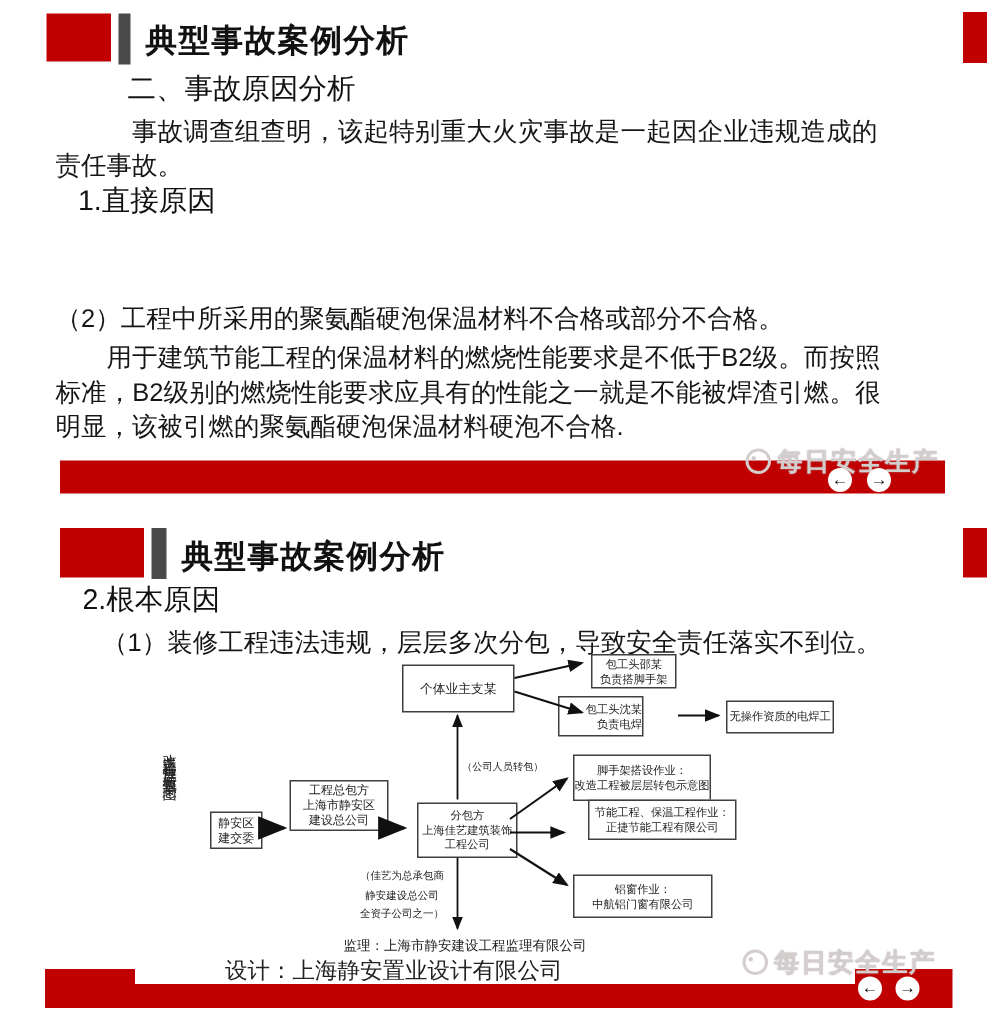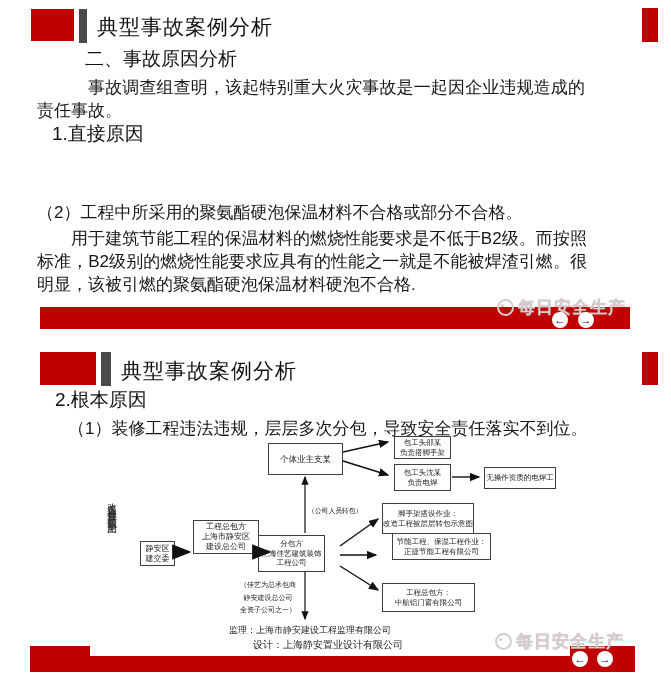--- a/index.html
+++ b/index.html
@@ -4,21 +4,21 @@
 <style>
   html,body{margin:0;padding:0;background:#ffffff;}
   .stage{
     position:relative;width:671px;height:682px;background:#fff;overflow:hidden;
     font-family:"Liberation Sans","DejaVu Sans",sans-serif;color:#141414;
   }
   .abs{position:absolute;}
   
   .blk-red{background:#c00000;}
   .blk-gray{background:#4a4a4a;}
-  .slide-title{font-size:21px;font-weight:normal;color:#111;letter-spacing:1px;white-space:nowrap;text-align:center;}
+  .slide-title{font-size:21px;font-weight:bold;color:#111;letter-spacing:1px;white-space:nowrap;text-align:center;}
   .h2{font-size:19px;color:#111;white-space:nowrap;}
   .body-txt{font-size:17px;line-height:23px;color:#161616;text-align:justify;}
   .indent3{text-indent:3em;}
   .indent2{text-indent:2em;}
   
   .bar{background:#c00000;}
   .navbtn{
     width:16px;height:16px;border-radius:50%;background:#fff;color:#0a0a0a;
     display:flex;align-items:center;justify-content:center;
     font-size:11px;font-weight:bold;line-height:1;cursor:pointer;
@@ -86,71 +86,71 @@
 
     <div class="dbox" style="left:268px;top:103px;width:73px;height:30px;font-size:8.5px;">
       <span>个体业主支某</span>
     </div>
 
     <div class="dbox" style="left:394px;top:96px;width:55px;height:21px;font-size:7.5px;text-align:right;">
       <span>包工头邵某</span>
       <span>负责搭脚手架</span>
     </div>
 
-    <div class="dbox" style="left:394px;top:124px;width:55px;height:25px;font-size:7.5px;">
+    <div class="dbox" style="left:372px;top:124px;width:55px;height:25px;font-size:7.5px;align-items:flex-end;">
       <span>包工头沈某</span>
       <span>负责电焊</span>
     </div>
 
     <div class="dbox" style="left:484px;top:127px;width:70px;height:20px;font-size:7.5px;">
       <span>无操作资质的电焊工</span>
     </div>
 
     <div class="dbox" style="left:140px;top:201px;width:33px;height:23px;font-size:8px;">
       <span>静安区</span>
       <span>建交委</span>
     </div>
 
     <div class="dbox" style="left:193px;top:180px;width:64px;height:32px;font-size:8px;">
       <span>工程总包方</span>
       <span>上海市静安区</span>
       <span>建设总公司</span>
     </div>
 
-    <div class="dbox" style="left:258px;top:195px;width:65px;height:35px;font-size:7.5px;">
+    <div class="dbox" style="left:278px;top:195px;width:65px;height:35px;font-size:7.5px;">
       <span>分包方</span>
       <span>上海佳艺建筑装饰</span>
       <span>工程公司</span>
     </div>
 
     <div class="dbox" style="left:382px;top:163px;width:90px;height:29px;font-size:7.5px;">
       <span>脚手架搭设作业：</span>
       <span>改造工程被层层转包示意图</span>
     </div>
 
     <div class="dbox" style="left:380px;top:193px;width:97px;height:25px;font-size:7.5px;margin-left:12px;">
       <span>节能工程、保温工程作业：</span>
       <span>正捷节能工程有限公司</span>
     </div>
 
     <div class="dbox" style="left:382px;top:243px;width:91px;height:27px;font-size:7.5px;">
-      <span>工程总包方：</span>
+      <span>铝窗作业：</span>
       <span>中航铝门窗有限公司</span>
     </div>
 
     <div class="dlabel" style="left:308px;top:166px;font-size:6.8px;">（公司人员转包）</div>
 
     <div class="dlabel" style="left:236px;top:239px;width:64px;text-align:center;font-size:7px;line-height:12.5px;white-space:normal;">
       <div>（佳艺为总承包商</div>
       <div>静安建设总公司</div>
       <div>全资子公司之一）</div>
     </div>
 
     <div class="dlabel" style="left:150px;top:284px;width:320px;text-align:center;font-size:9px;">监理：上海市静安建设工程监理有限公司</div>
-    <div class="dlabel" style="left:168px;top:298px;width:320px;text-align:center;font-size:10px;">设计：上海静安置业设计有限公司</div>
+    <div class="dlabel" style="left:150px;top:298px;width:320px;text-align:left;font-size:15px;">设计：上海静安置业设计有限公司</div>
 
     <svg class="arrows" width="671" height="342" viewBox="0 0 671 342">
       <defs>
         <marker id="ah" markerWidth="9" markerHeight="8" refX="6.5" refY="3" orient="auto">
           <path d="M0,0 L7.5,3 L0,6 z" fill="#111"></path>
         </marker>
       </defs>
       <line x1="343" y1="112" x2="388" y2="102" stroke="#111" stroke-width="1.4" marker-end="url(#ah)"></line>
       <line x1="343" y1="121" x2="388" y2="135" stroke="#111" stroke-width="1.4" marker-end="url(#ah)"></line>
       <line x1="452" y1="137" x2="479" y2="137" stroke="#111" stroke-width="1.4" marker-end="url(#ah)"></line>

